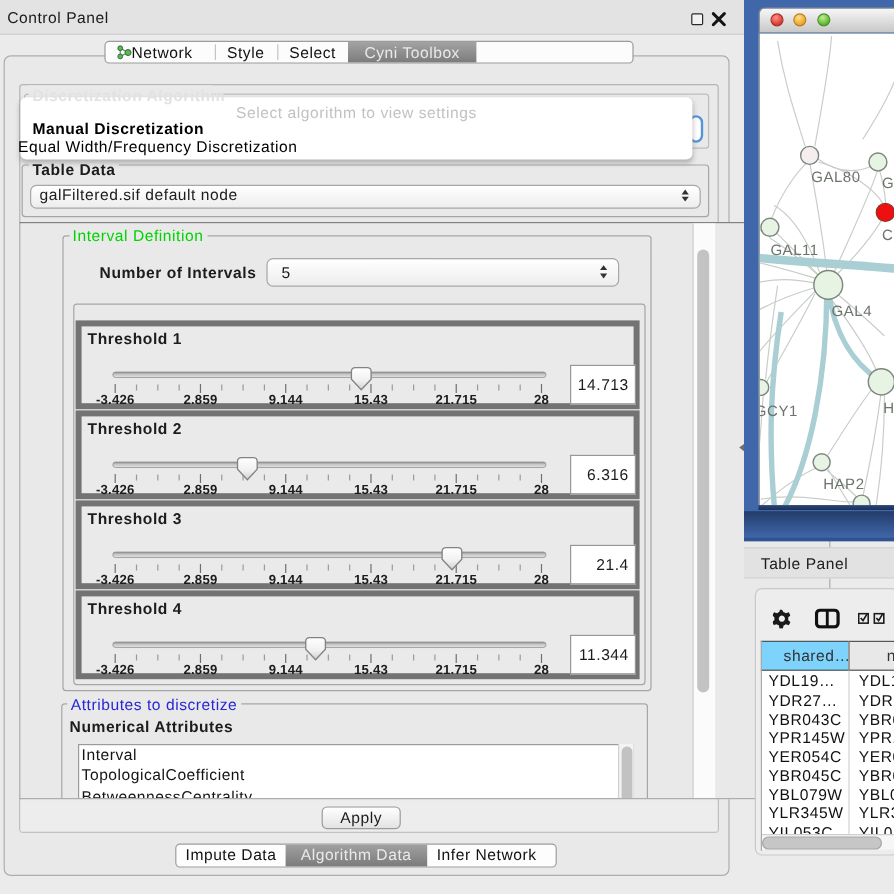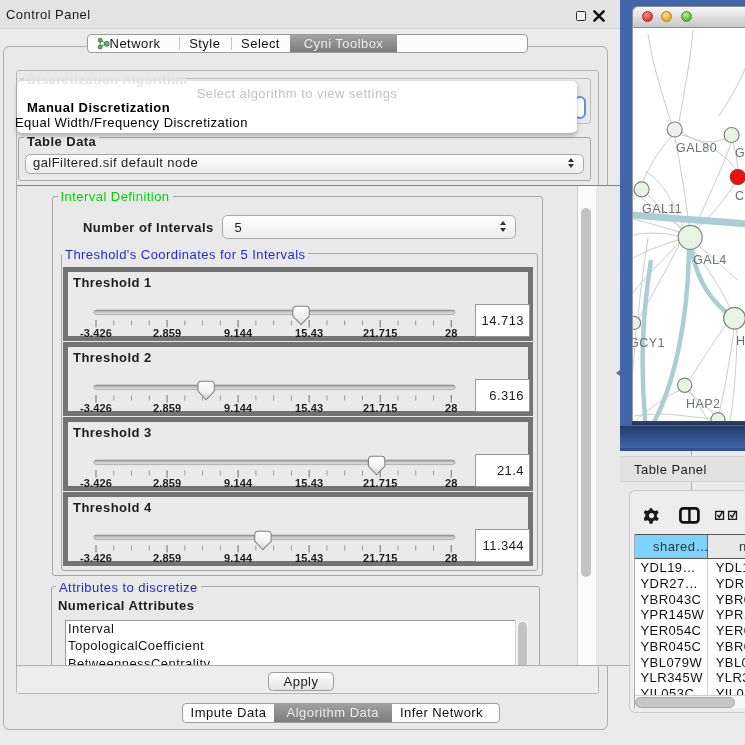--- a/index.html
+++ b/index.html
@@ -32,21 +32,21 @@
 #mainthumb { position:absolute; left:564px; top:22px; width:10px; height:369px; background:#c3c3c3; border-radius:5px; }
 .tpanel { position:absolute; left:63px; width:470px; height:74px; border:5px solid #737373; background:#eaeaea; }
 .tlabel { position:absolute; left:5px; top:2.5px; font-size:13px; font-weight:bold; }
 .tpanel .sl { position:absolute; left:0; top:0; }
 .sl text { letter-spacing:0.15px; }
 .vbox { position:absolute; left:407px; top:32px; width:55px; height:33px; background:#fff; border:1px solid #979797;
   font-size:13px; text-align:right; padding-right:5px; line-height:31px; }
 .listitem { position:absolute; left:51px; font-size:13px; color:#141414; }
 #applybtn { left:268px; top:672px; width:66px; height:18.5px; background:linear-gradient(#ffffff,#e3e3e3);
   border:1px solid #9c9c9c; border-radius:4.5px; font-size:13px; text-align:center; line-height:17px; }
-#bottombar { left:146px; top:703px; width:318px; height:19.5px; background:#fdfdfd; border:1px solid #9d9d9d; border-radius:4px;margin-left:36px; }
+#bottombar { left:146px; top:703px; width:318px; height:19.5px; background:#fdfdfd; border:1px solid #9d9d9d; border-radius:4px; }
 .bseg { position:absolute; top:0; height:17.5px; font-size:13px; color:#111; text-align:center; line-height:17.5px; }
 #bluepanel { left:620px; top:0; width:125px; height:450.5px; background:#4067aa; }
 #mactitle { left:632px; top:5.5px; width:113px; height:22.5px; background:linear-gradient(#f7f7f7,#c7c7c7);
   border-top-left-radius:6px; border:1px solid #909090; border-right:none; }
 .light { position:absolute; top:11px; width:11px; height:11px; border-radius:50%; }
 #canvas { left:633px; top:28px; width:112px; height:393.3px; background:#ffffff; overflow:hidden; }
 #winshadow { left:632px; top:421.3px; width:113px; height:4.2px; background:linear-gradient(#2c4673,#1c3157); }
 #tpbar { left:620px; top:455.5px; width:125px; height:26.2px; background:#e2e2e2; border-top:1px solid #d2d2d2; border-bottom:1px solid #d2d2d2; }
 #tptext { left:634px; top:461.5px; font-size:13px; color:#1d1d1d; }
 #toolpanel { left:628.5px; top:490px; width:120px; height:223px; background:#ededed; border:1px solid #c9c9c9; border-radius:6px; }
@@ -88,21 +88,20 @@
   <div class="glabel" style="left:40.5px;top:3px;color:#00d400">Interval Definition</div>
   <div style="position:absolute;left:66px;top:34px;font-size:13px;font-weight:bold">Number of Intervals</div>
   <div class="combo" style="left:204.5px;top:29px;width:294.5px;height:24px">
     <span style="position:absolute;left:12px;top:4px">5</span>
     <span class="arr" style="top:5px">
         <span class="up"></span>
         <span class="dn"></span>
       </span>
   </div>
   <div class="group" style="left:44px;top:67px;width:477px;height:318px"></div>
-  <div class="glabel" style="left:45px;top:61px;color:#2727d8">Threshold's Coordinates for 5 Intervals</div>
   <div style="position:absolute;left:-17px;top:-186px;width:620px;height:931px">
   <div class="tpanel" style="top:267px">
 <div class="tlabel">Threshold 1</div>
 <svg class="sl" width="470" height="74" viewBox="0 0 470 74">
 <defs>
 <linearGradient id="tg0" x1="0" y1="0" x2="0" y2="1">
 <stop offset="0" stop-color="#8f8f8f"></stop>
               <stop offset="0.45" stop-color="#c7c7c7"></stop>
               <stop offset="1" stop-color="#e3e3e3"></stop>
 </linearGradient>

